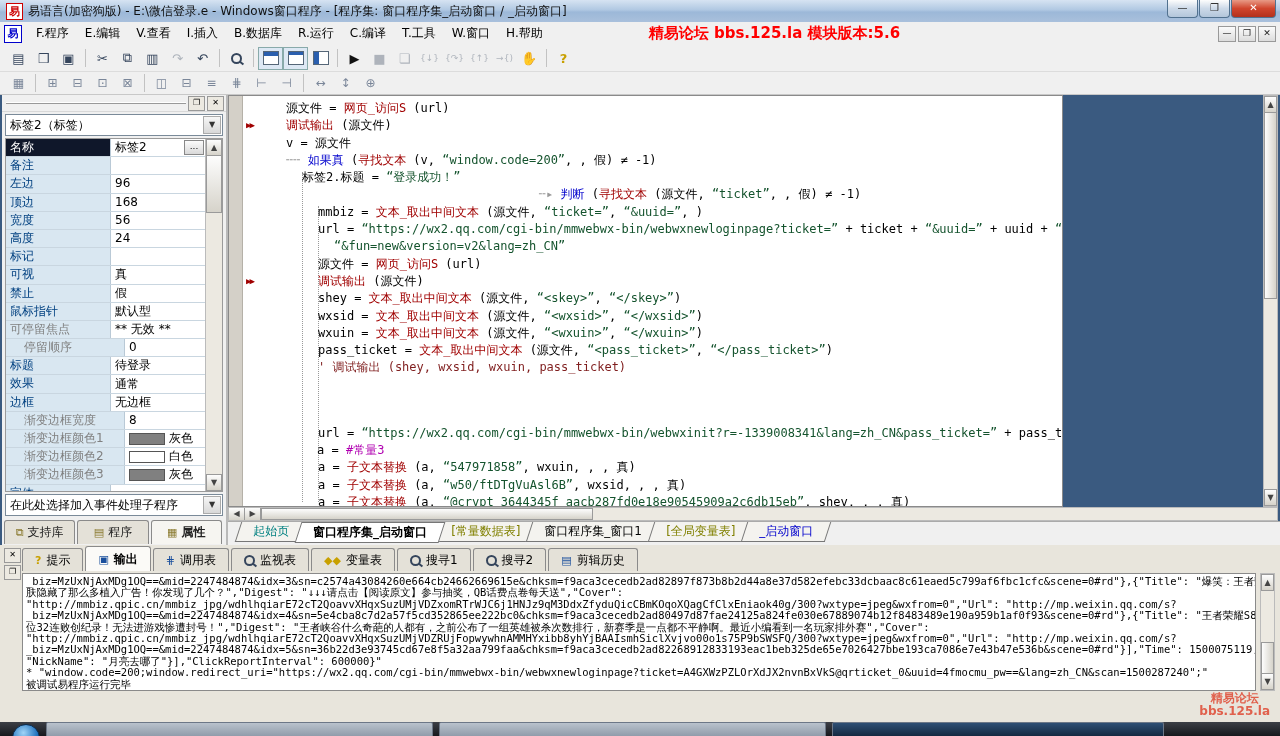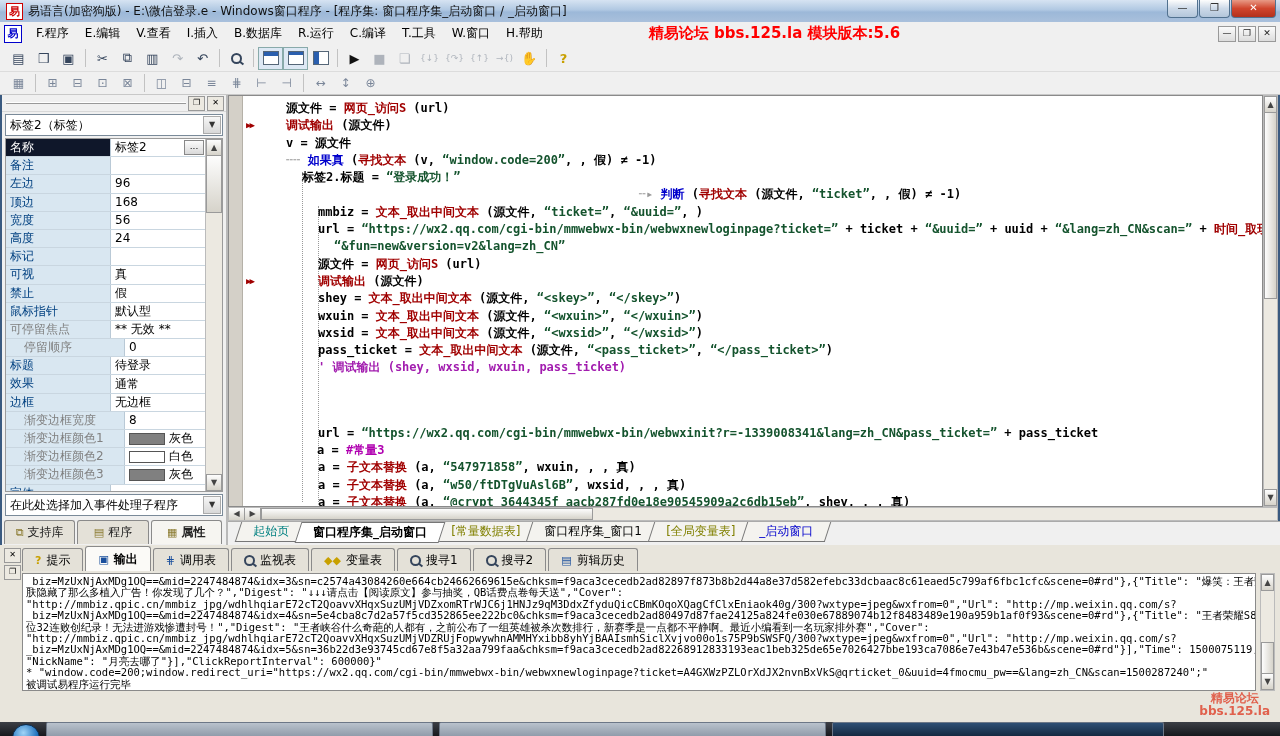--- a/index.html
+++ b/index.html
@@ -70,28 +70,28 @@
   #prop-thumb{position:absolute;top:16px;left:0;right:0;height:56px;background:linear-gradient(#fdfdfd,#d6d3ca);border:1px solid #9a9a9a;}
   #prop-scroll .sb-arrow.bottom{position:absolute;bottom:0;left:0;right:0;}
   #event-combo{margin-top:2px;}
   #lp-tabs{display:flex;margin:4px 2px 0 2px;height:24px;}
   .lptab{flex:1;display:flex;align-items:center;justify-content:center;gap:4px;
     border:1px solid #8a8a8a;border-bottom:none;border-radius:3px 3px 0 0;margin-right:2px;
     background:#e4e1d8;font-size:12px;color:#222;}
   .lptab.active{background:#f6f5f1;font-weight:bold;}
   .lptab .ticon{color:#8a7a30;font-size:11px;}
   
-  #editor{left:228px;top:95px;width:1035px;height:412px;background:#fff;border:1px solid #8a8a8a;box-sizing:border-box;overflow:hidden;font-weight:bold;}
+  #editor{left:228px;top:95px;width:835px;height:412px;background:#fff;border:1px solid #8a8a8a;box-sizing:border-box;overflow:hidden;}
   #gutter{position:absolute;left:0;top:0;bottom:0;width:13px;background:#d4d0c8;border-right:1px solid #b5b1a8;}
   #code{position:absolute;left:13px;top:4px;right:0;bottom:0;font-family:"DejaVu Sans Mono","DejaVu Sans",monospace;
     font-size:12px;}
   .cline{height:17.3px;line-height:17.3px;white-space:nowrap;position:relative;padding-left:28px;}
   .cmark{position:absolute;left:4px;color:#a00000;font-size:9px;letter-spacing:-2px;}
   .v,.o{color:#000;} .fn{color:#a00000;} .kw{color:#0000cc;} .str{color:#14532d;}
-  .com{color:#a21caf;} .const{color:#b000b0;} .num{color:#0000cc;} .tree{color:#999;}
+  .com{color:#7f1d1d;} .const{color:#b000b0;} .num{color:#0000cc;} .tree{color:#999;}
   .guide{position:absolute;width:0;border-left:1px dotted #999;}
   #guideA{left:60px;top:72px;height:330px;}
   #guideB{left:76px;top:106px;height:296px;}
   
   #ed-vscroll{left:1263px;top:95px;width:15px;height:412px;background:#ece9e1;border:1px solid #bbb;box-sizing:border-box;}
   #ed-vthumb{position:absolute;left:0;right:0;top:16px;height:185px;background:linear-gradient(90deg,#fdfdfd,#d6d3ca);border:1px solid #9a9a9a;}
   #ed-vscroll .sb-arrow.bottom{position:absolute;bottom:0;left:0;right:0;}
   
   #ed-hscroll{left:228px;top:507px;width:1050px;height:14px;background:#ece9e1;border:1px solid #bbb;box-sizing:border-box;display:flex;}
   .hsb-arrow{width:15px;text-align:center;font-size:8px;line-height:12px;color:#444;background:linear-gradient(#fdfdfd,#d6d3ca);border-right:1px solid #9a9a9a;}
@@ -457,22 +457,22 @@
         <div class="cline" style="padding-left: 44px;"><span class="v">v</span><span class="o"> = 源文件</span></div>
         <div class="cline" style="padding-left: 44px;"><span class="tree">╌╌ </span><span class="kw">如果真</span><span class="o"> (</span><span class="fn">寻找文本</span><span class="o"> (v, </span><span class="str">“window.code=200”</span><span class="o">, , 假) ≠ -1)</span></div>
         <div class="cline" style="padding-left: 60px;"><span class="v">标签2</span><span class="o">.标题 = </span><span class="str">“登录成功！”</span></div>
         <div class="cline" style="padding-left: 96px; text-align: center;"><span class="tree">╌▸ </span><span class="kw">判断</span><span class="o"> (</span><span class="fn">寻找文本</span><span class="o"> (源文件, </span><span class="str">“ticket”</span><span class="o">, , 假) ≠ -1)</span></div>
         <div class="cline" style="padding-left: 76px;"><span class="v">mmbiz</span><span class="o"> = </span><span class="fn">文本_取出中间文本</span><span class="o"> (源文件, </span><span class="str">“ticket=”</span><span class="o">, </span><span class="str">“&amp;uuid=”</span><span class="o">, )</span></div>
         <div class="cline" style="padding-left: 76px;"><span class="v">url</span><span class="o"> = </span><span class="str">“https://wx2.qq.com/cgi-bin/mmwebwx-bin/webwxnewloginpage?ticket=”</span><span class="o"> + ticket + </span><span class="str">“&amp;uuid=”</span><span class="o"> + uuid + </span><span class="str">“&amp;lang=zh_CN&amp;scan=”</span><span class="o"> + </span><span class="fn">时间_取现行时间戳</span></div>
         <div class="cline" style="padding-left: 92px;"><span class="str">“&amp;fun=new&amp;version=v2&amp;lang=zh_CN”</span></div>
         <div class="cline" style="padding-left: 76px;"><span class="v">源文件</span><span class="o"> = </span><span class="fn">网页_访问S</span><span class="o"> (url)</span></div>
         <div class="cline" style="padding-left: 76px;"><span class="cmark">▶▶</span><span class="fn">调试输出</span><span class="o"> (源文件)</span></div>
         <div class="cline" style="padding-left: 76px;"><span class="v">shey</span><span class="o"> = </span><span class="fn">文本_取出中间文本</span><span class="o"> (源文件, </span><span class="str">“&lt;skey&gt;”</span><span class="o">, </span><span class="str">“&lt;/skey&gt;”</span><span class="o">)</span></div>
+        <div class="cline" style="padding-left: 76px;"><span class="v">wxsid</span><span class="o"> = </span><span class="fn">文本_取出中间文本</span><span class="o"> (源文件, </span><span class="str">“&lt;wxsid&gt;”</span><span class="o">, </span><span class="str">“&lt;/wxsid&gt;”</span><span class="o">)</span></div>
         <div class="cline" style="padding-left: 76px;"><span class="v">wxuin</span><span class="o"> = </span><span class="fn">文本_取出中间文本</span><span class="o"> (源文件, </span><span class="str">“&lt;wxuin&gt;”</span><span class="o">, </span><span class="str">“&lt;/wxuin&gt;”</span><span class="o">)</span></div>
-        <div class="cline" style="padding-left: 76px;"><span class="v">wxsid</span><span class="o"> = </span><span class="fn">文本_取出中间文本</span><span class="o"> (源文件, </span><span class="str">“&lt;wxsid&gt;”</span><span class="o">, </span><span class="str">“&lt;/wxsid&gt;”</span><span class="o">)</span></div>
         <div class="cline" style="padding-left: 76px;"><span class="v">pass_ticket</span><span class="o"> = </span><span class="fn">文本_取出中间文本</span><span class="o"> (源文件, </span><span class="str">“&lt;pass_ticket&gt;”</span><span class="o">, </span><span class="str">“&lt;/pass_ticket&gt;”</span><span class="o">)</span></div>
         <div class="cline" style="padding-left: 76px;"><span class="com">' 调试输出 (shey, wxsid, wxuin, pass_ticket)</span></div>
         <div class="cline" style="padding-left: 76px; margin-top: 48px;"><span class="v">url</span><span class="o"> = </span><span class="str">“https://wx2.qq.com/cgi-bin/mmwebwx-bin/webwxinit?r=-1339008341&amp;lang=zh_CN&amp;pass_ticket=”</span><span class="o"> + pass_ticket</span></div>
         <div class="cline" style="padding-left: 75px;"><span class="v">a</span><span class="o"> = </span><span class="const">#常量3</span></div>
         <div class="cline" style="padding-left: 76px;"><span class="v">a</span><span class="o"> = </span><span class="fn">子文本替换</span><span class="o"> (a, </span><span class="str">“547971858”</span><span class="o">, wxuin, , , 真)</span></div>
         <div class="cline" style="padding-left: 76px;"><span class="v">a</span><span class="o"> = </span><span class="fn">子文本替换</span><span class="o"> (a, </span><span class="str">“w50/ftDTgVuAsl6B”</span><span class="o">, wxsid, , , 真)</span></div>
         <div class="cline" style="padding-left: 76px;"><span class="v">a</span><span class="o"> = </span><span class="fn">子文本替换</span><span class="o"> (a, </span><span class="str">“@crypt_3644345f_aacb287fd0e18e90545909a2c6db15eb”</span><span class="o">, shey, , , 真)</span></div>
         <div class="cline" style="padding-left: 76px;"><span class="v">源文件</span><span class="o"> = </span><span class="fn">网页_访问S</span><span class="o"> (url, </span><span class="num">1</span><span class="o">, a)</span></div>
         <div class="cline" style="padding-left: 76px;"><span class="com">' 微信名字=文本_</span></div>
       </div>

